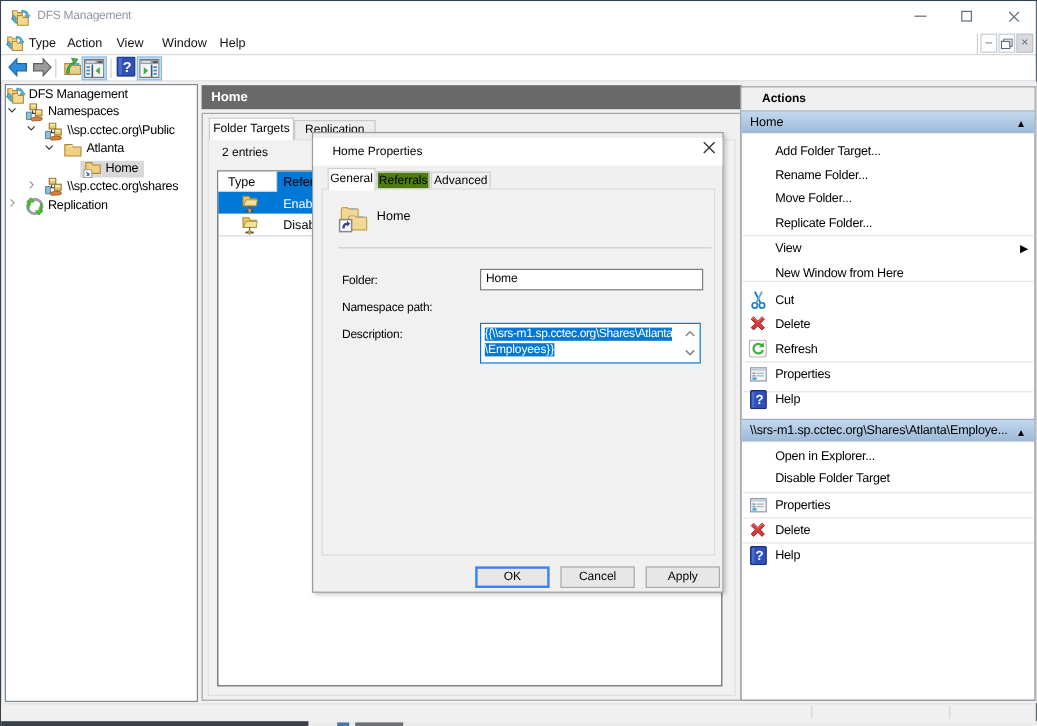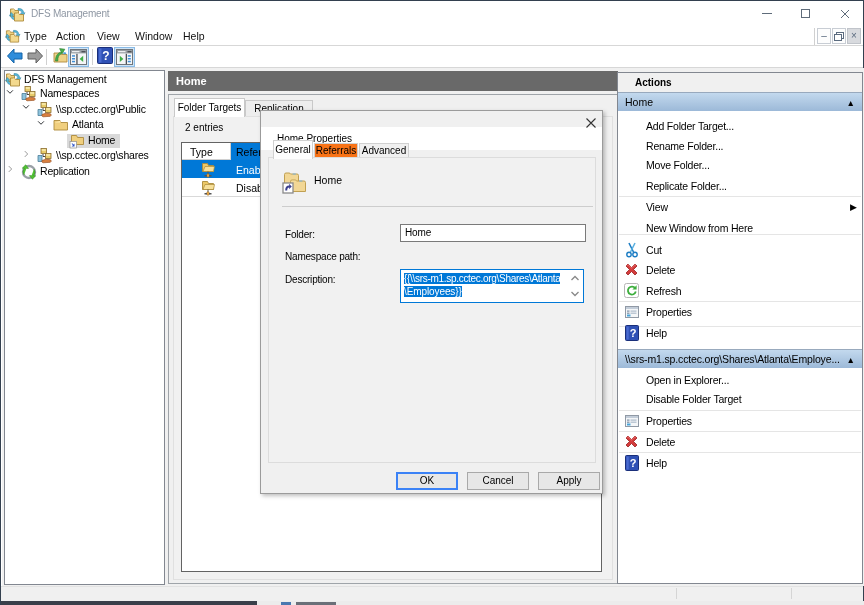--- a/index.html
+++ b/index.html
@@ -44,21 +44,21 @@
 
 #actions { position:absolute; left:615px; top:4px; width:246px; height:512px; background:#fff; border:1px solid #828790; }
 #act-title { position:absolute; left:0; top:0; width:244px; height:19px; background:#f0f0f0; font-weight:bold; line-height:20px; padding-left:17px; font-size:10px; }
 .actbar { position:absolute; left:0; width:244px; height:19px; background:linear-gradient(#c3d9ee,#9cb9d8); border-top:1px solid #98a9bd; font-size:10.5px; line-height:18px; padding-left:7px; white-space:nowrap; overflow:hidden; }
 .actrow { position:absolute; left:28px; font-size:10.5px; letter-spacing:-0.2px; white-space:nowrap; }
 .actsep { position:absolute; left:1px; width:242px; height:1px; background:#e5e5e5; }
 .acticon { position:absolute; left:6px; width:16px; height:16px; }
 
 
 #dlg { position:absolute; left:259px; top:109px; width:343px; height:384px; background:#f0f0f0; border:1px solid #9b9b9b; box-shadow:2px 2px 4px rgba(0,0,0,0.25); }
-#dlg-title { position:absolute; left:0; top:16px; width:341px; height:23px; background:#fff; }
+#dlg-title { position:absolute; left:0; top:4px; width:341px; height:23px; background:#fff; }
 #dlg-title span { position:absolute; left:16px; top:6px; font-size:10px; color:#000; }
 .dtab { position:absolute; font-size:10px; text-align:center; white-space:nowrap; }
 #dpage { position:absolute; left:7px; top:46px; width:328px; height:306px; background:#f1f1f1; border:1px solid #dcdcdc; }
 .dlabel { position:absolute; left:16px; font-size:10px; letter-spacing:-0.2px; }
 .dbox { position:absolute; left:131px; width:186px; height:18px; background:#fff; border:1px solid #7a7a7a; font-size:10px; letter-spacing:-0.1px; line-height:16px; padding-left:4px; }
 .dbtn { position:absolute; top:361px; width:62px; height:18px; background:#e7e7e7; border:1px solid #a9a9a9; font-size:10px; text-align:center; line-height:16px; }
 
 
 #statusbar { left:0px; top:585px; width:862px; height:15px; background:#f0f0f0; border-top:1px solid #e2e2e2; }
 #taskbar { left:0px; top:600px; width:864px; height:5px; background:#ececec; }
@@ -361,21 +361,21 @@
     </div>
   </div>
   <div class="abs" id="dlg">
     <div id="dlg-title">
         <span>Home Properties</span>
       </div>
     <svg class="abs" style="left:324px;top:6px" width="12" height="12" viewBox="0 0 12 12">
       <path d="M1.5 1.5 L10.5 10.5 M10.5 1.5 L1.5 10.5" stroke="#333" stroke-width="1.1"></path>
     </svg>
     <div class="dtab" style="left:12px;top:29px;width:40px;height:19px;background:#fdfdfd;border:1px solid #d0d0d0;border-bottom:none;line-height:18px;z-index:2">General</div>
-    <div class="dtab" style="left:53px;top:32px;width:44px;height:15px;background:#f97316;border:1px solid #d0d0d0;border-bottom:none;line-height:14px">Referrals</div>
+    <div class="dtab" style="left:53px;top:32px;width:44px;height:15px;background:#4d7c0f;border:1px solid #d0d0d0;border-bottom:none;line-height:14px">Referrals</div>
     <div class="dtab" style="left:98px;top:32px;width:50px;height:15px;background:#f0f0f0;border:1px solid #d0d0d0;border-bottom:none;line-height:14px">Advanced</div>
     <div id="dpage">
       <svg class="abs" style="left:13px;top:11px" width="27" height="27" viewBox="0 0 27 27">
         <path d="M2.5 15.5 L2.5 5.5 Q2.5 4 4 4 L7 4 Q8.2 4 8.5 5 L15 5 Q16.5 5 16.5 6.5 L16.5 15.5 Z" fill="#f2d795" stroke="#c0a052" stroke-width="1"></path>
         <rect x="10.5" y="4.4" width="3.5" height="1.1" rx="0.5" fill="#7db4e0"></rect>
         <path d="M8.5 22.5 L8.5 12.5 Q8.5 11 10 11 L13 11 Q14.2 11 14.5 12 L22 12 Q23.5 12 23.5 13.5 L23.5 22.5 Z" fill="#f2d795" stroke="#c0a052" stroke-width="1"></path>
         <path d="M9.2 12.2 L14.2 12.2 L14 11.7 L9.5 11.7 Z" fill="#fbeab0"></path>
         <rect x="17" y="11.4" width="3.5" height="1.1" rx="0.5" fill="#7db4e0"></rect>
         <rect x="1" y="14" width="10" height="10" fill="#fff" stroke="#8a8a8a" stroke-width="1.3"></rect>
         <path d="M3.2 21.5 Q3.2 16.5 7.3 16.6 L7 14.8 L9.8 17.5 L7 20.2 L7.3 18.4 Q5.2 18.3 5.2 21.5 Z" fill="#3b3f8f"></path>

